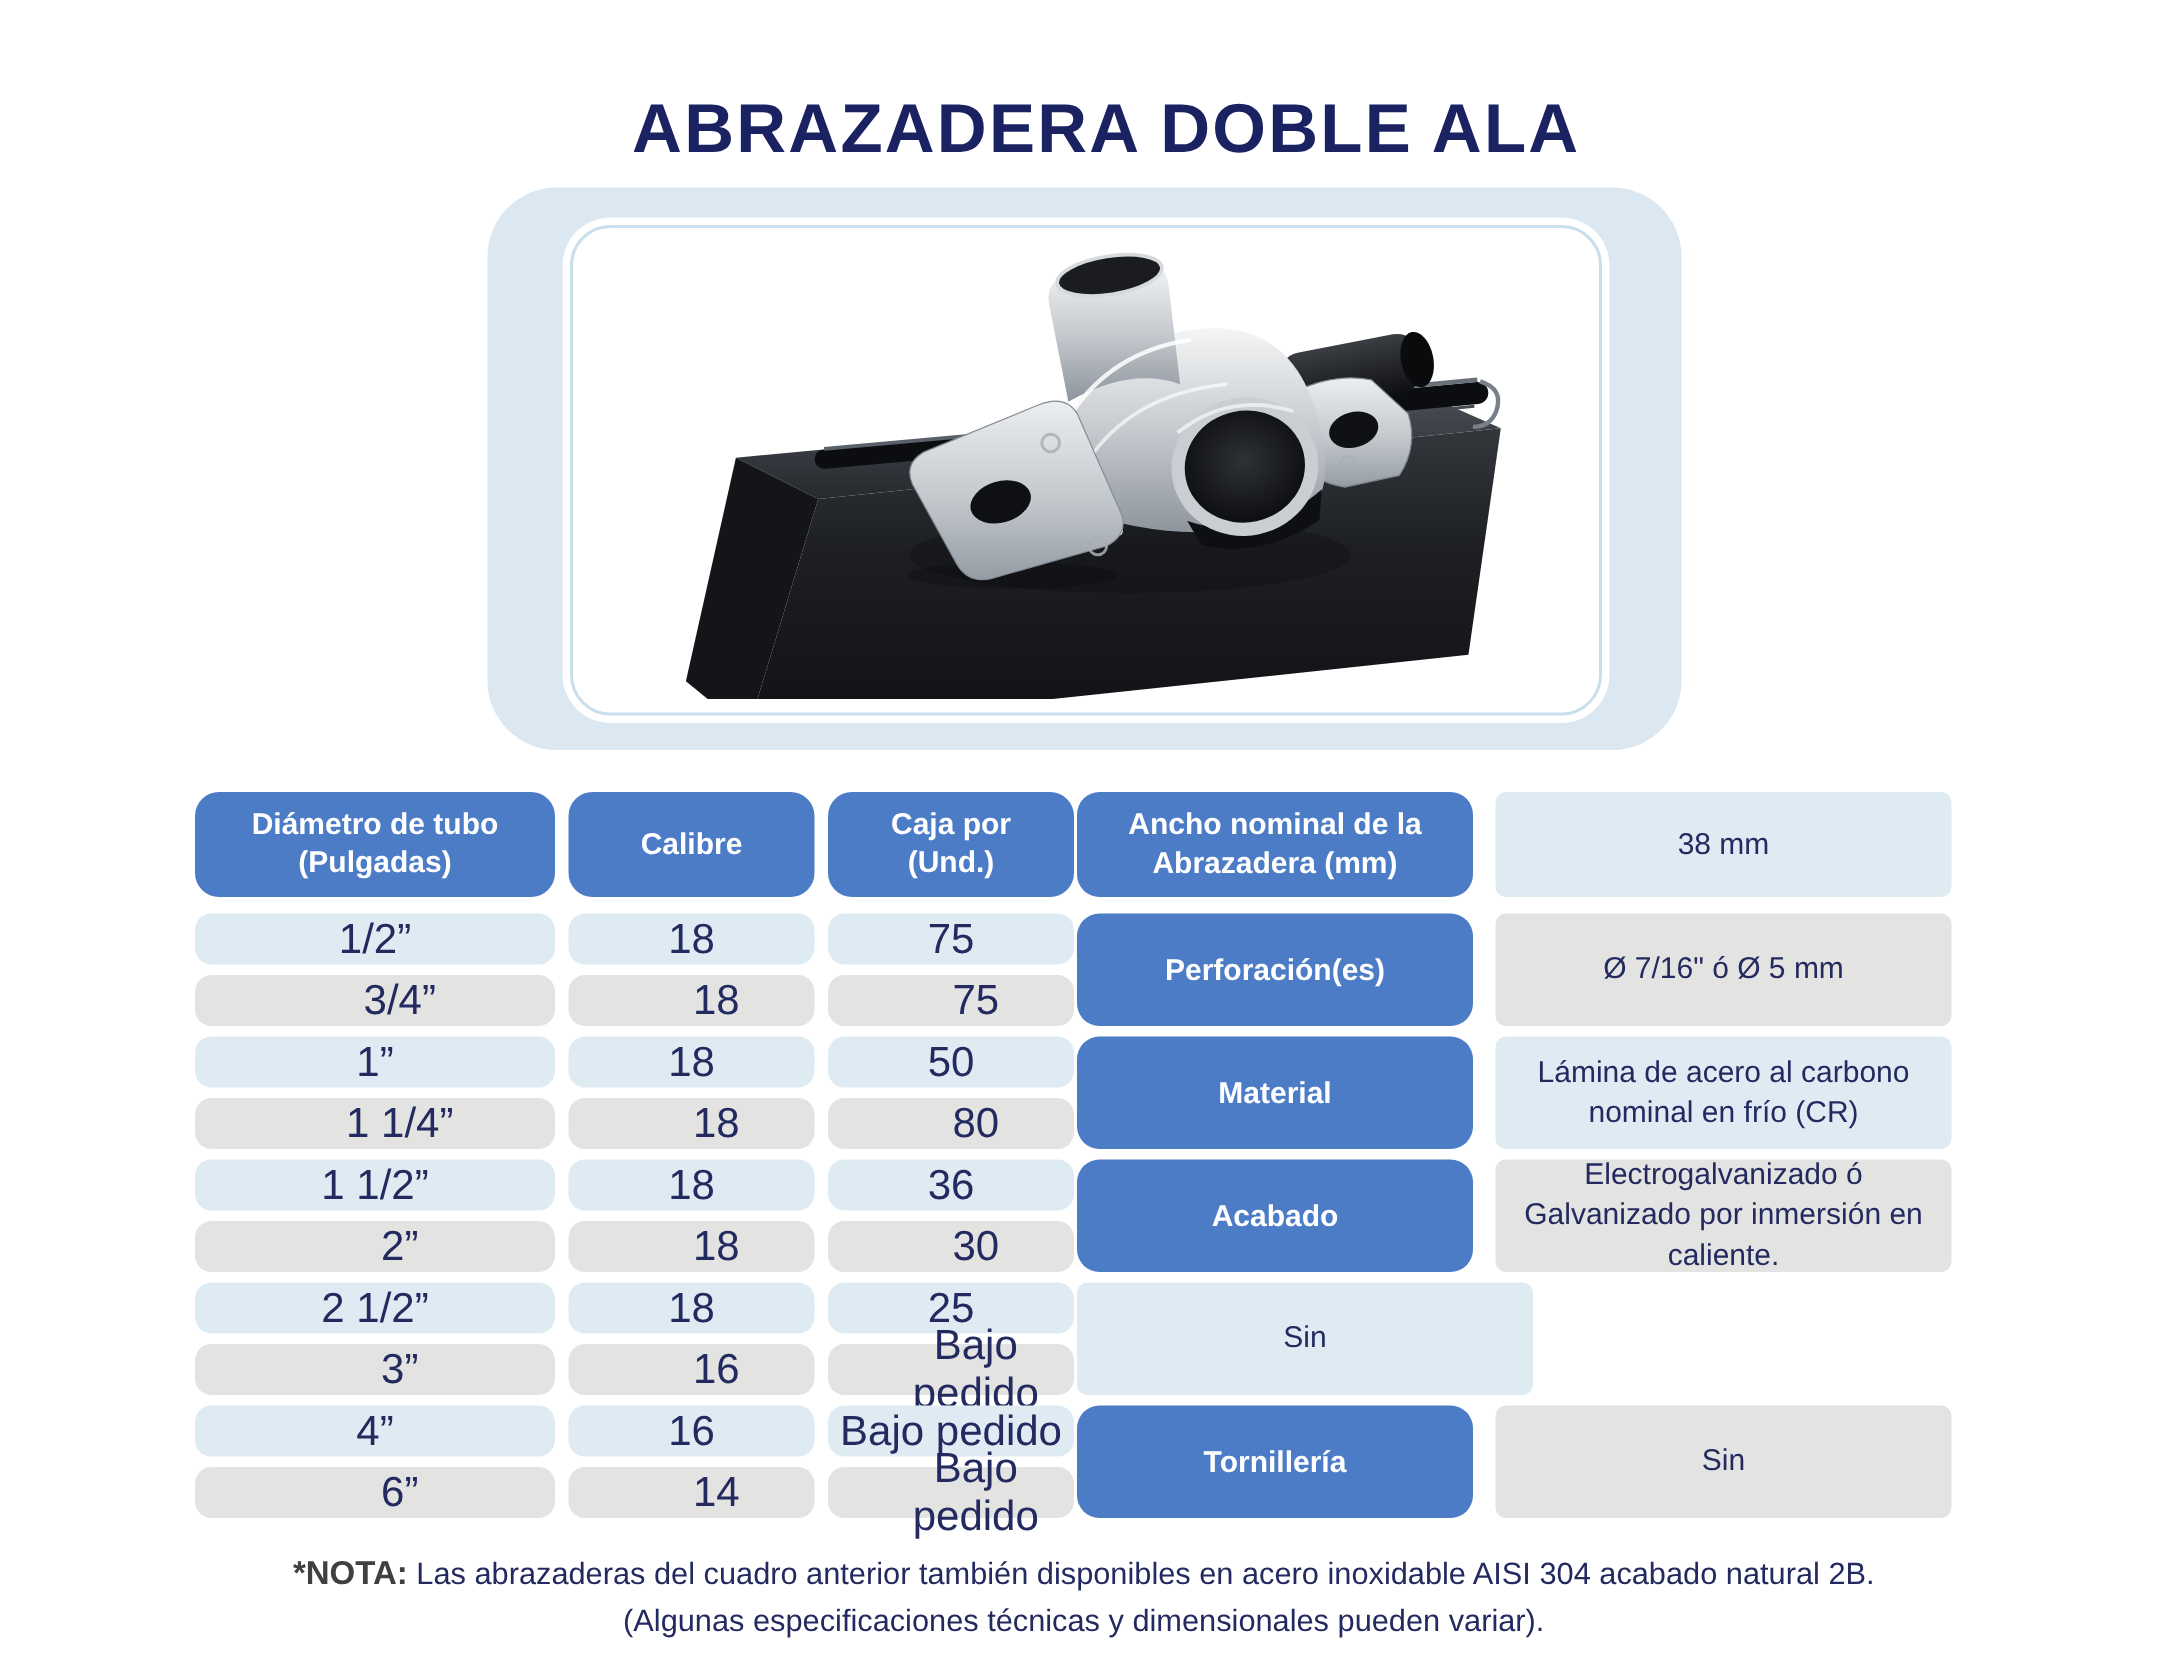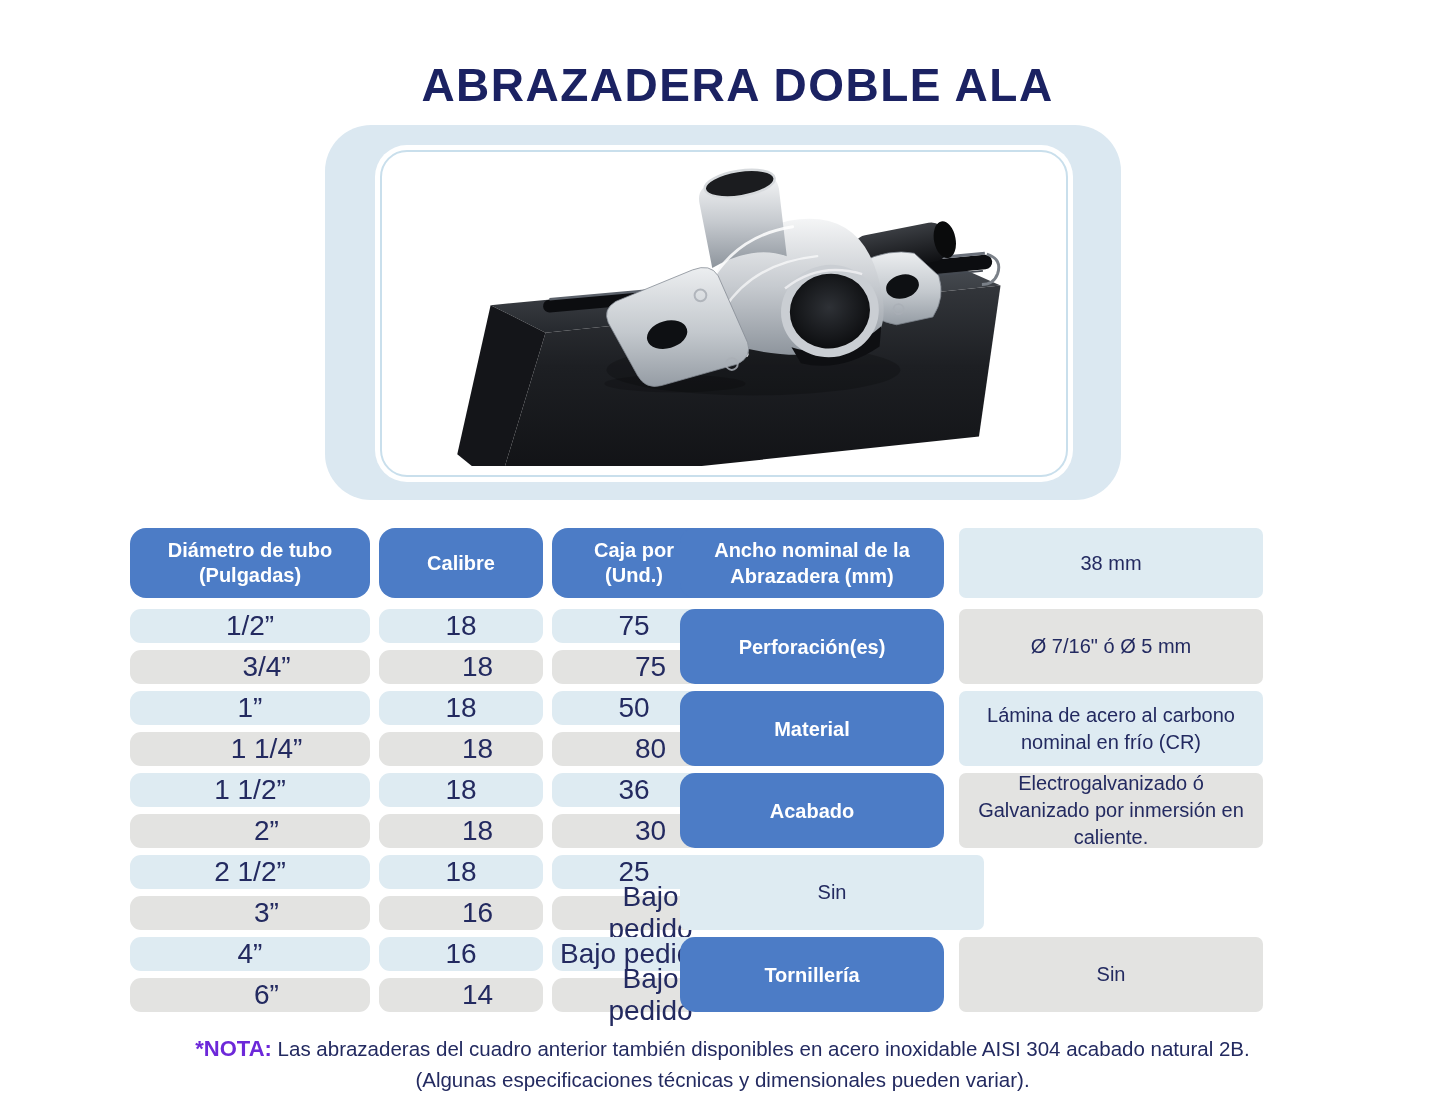--- a/index.html
+++ b/index.html
@@ -26,35 +26,35 @@
               font-weight:700; font-size:20px; line-height:1.25; display:flex;
               align-items:center; justify-content:center; text-align:center; padding:0 12px; }
   .w1 { width:240px; } .w2 { width:164px; } .w3 { width:164px; }
   .data-row { margin-top:7px; }
   .data-row.first { margin-top:11px; }
   .data-cell { height:34px; border-radius:11px; color:#232A60; font-size:28px;
                display:flex; align-items:center; justify-content:center; text-align:center; }
   .bg-lb { background:#DEEBF2; }
   .bg-gr { background:#E3E3E1;padding-left:33px; }
 
-  .spec-table { position:absolute; left:680px; top:528px; width:609px; }
+  .spec-table { position:absolute; left:718px; top:528px; width:609px; }
   .spec-row { display:flex; gap:15px; margin-top:7px; }
   .spec-row.r0 { margin-top:0; }
   .spec-row.r1 { margin-top:11px; }
   .spec-label { width:264px; background:#4C7CC6; border-radius:15px; color:#ffffff;
                 font-weight:700; font-size:20px; line-height:1.3; display:flex;
                 align-items:center; justify-content:center; text-align:center; padding:0 18px; }
   .spec-value { width:304px; border-radius:7px; color:#232A60; font-size:20px; line-height:1.35;
                 display:flex; align-items:center; justify-content:center; text-align:center; padding:12px 18px; }
   .h70 { height:70px; } .h75 { height:75px; }
 
   
   .note { position:absolute; top:1032px; left:0; width:100%; text-align:center;
           color:#232A60; font-size:20.5px; line-height:1.5; }
-  .note b { font-weight:800; font-size:22px; color:#6d28d9; }
+  .note b { font-weight:800; font-size:22px; color:#404040; }
 </style>
 </head>
 <body>
 
 <div class="page">
 
   <div class="title">ABRAZADERA DOBLE ALA</div>
 
   <div class="product-card">
     <div class="product-frame">

